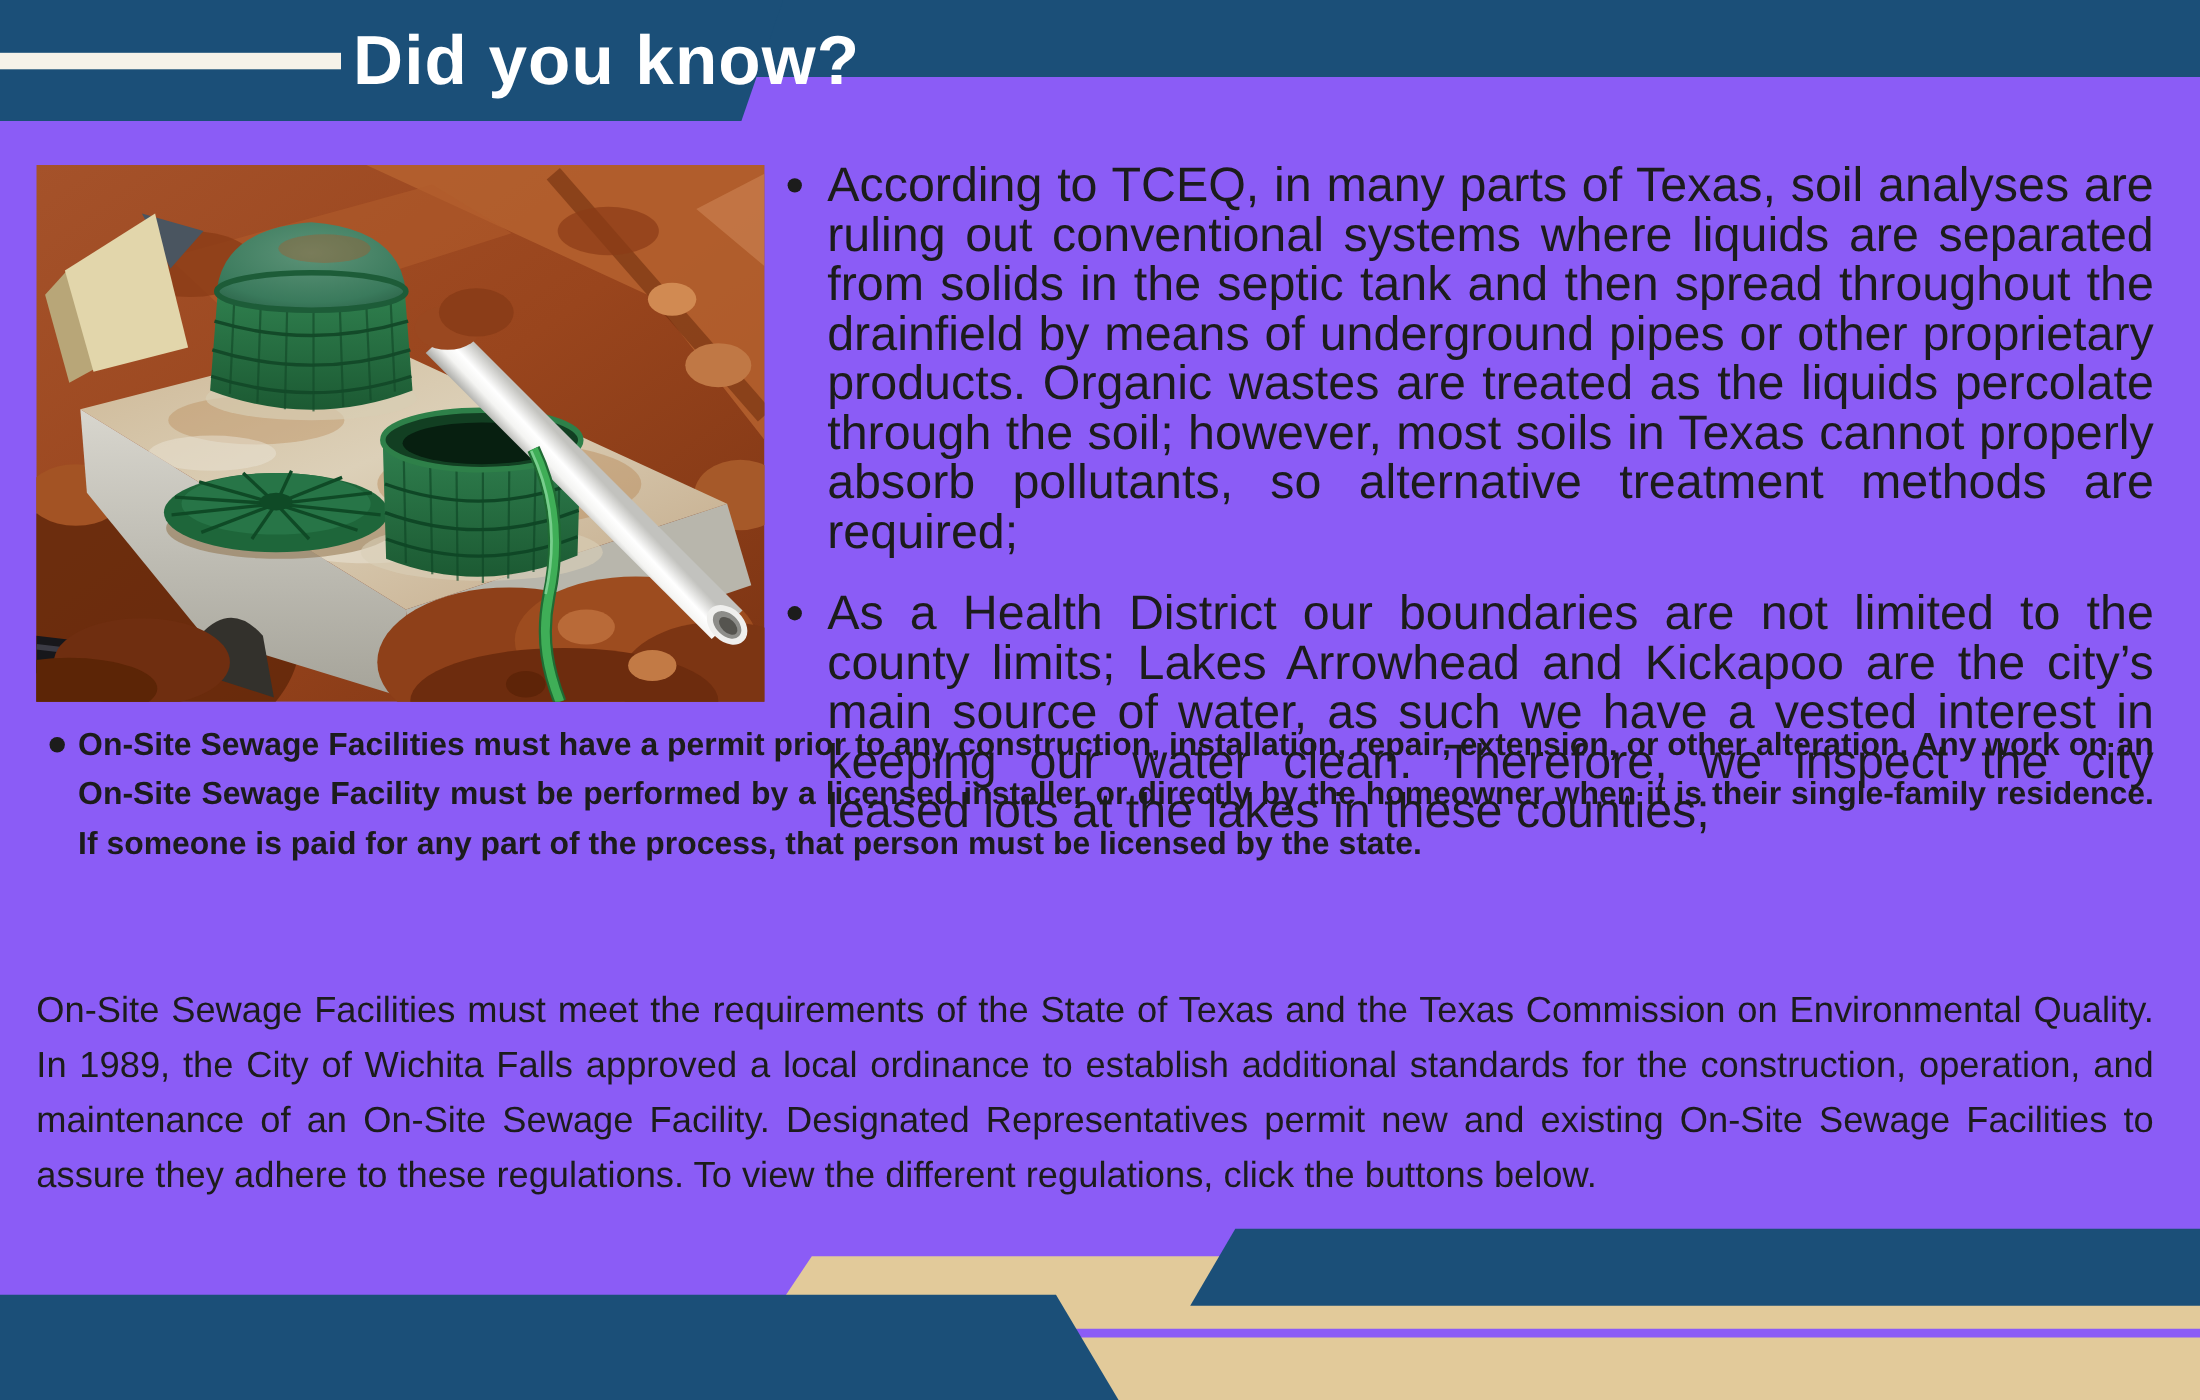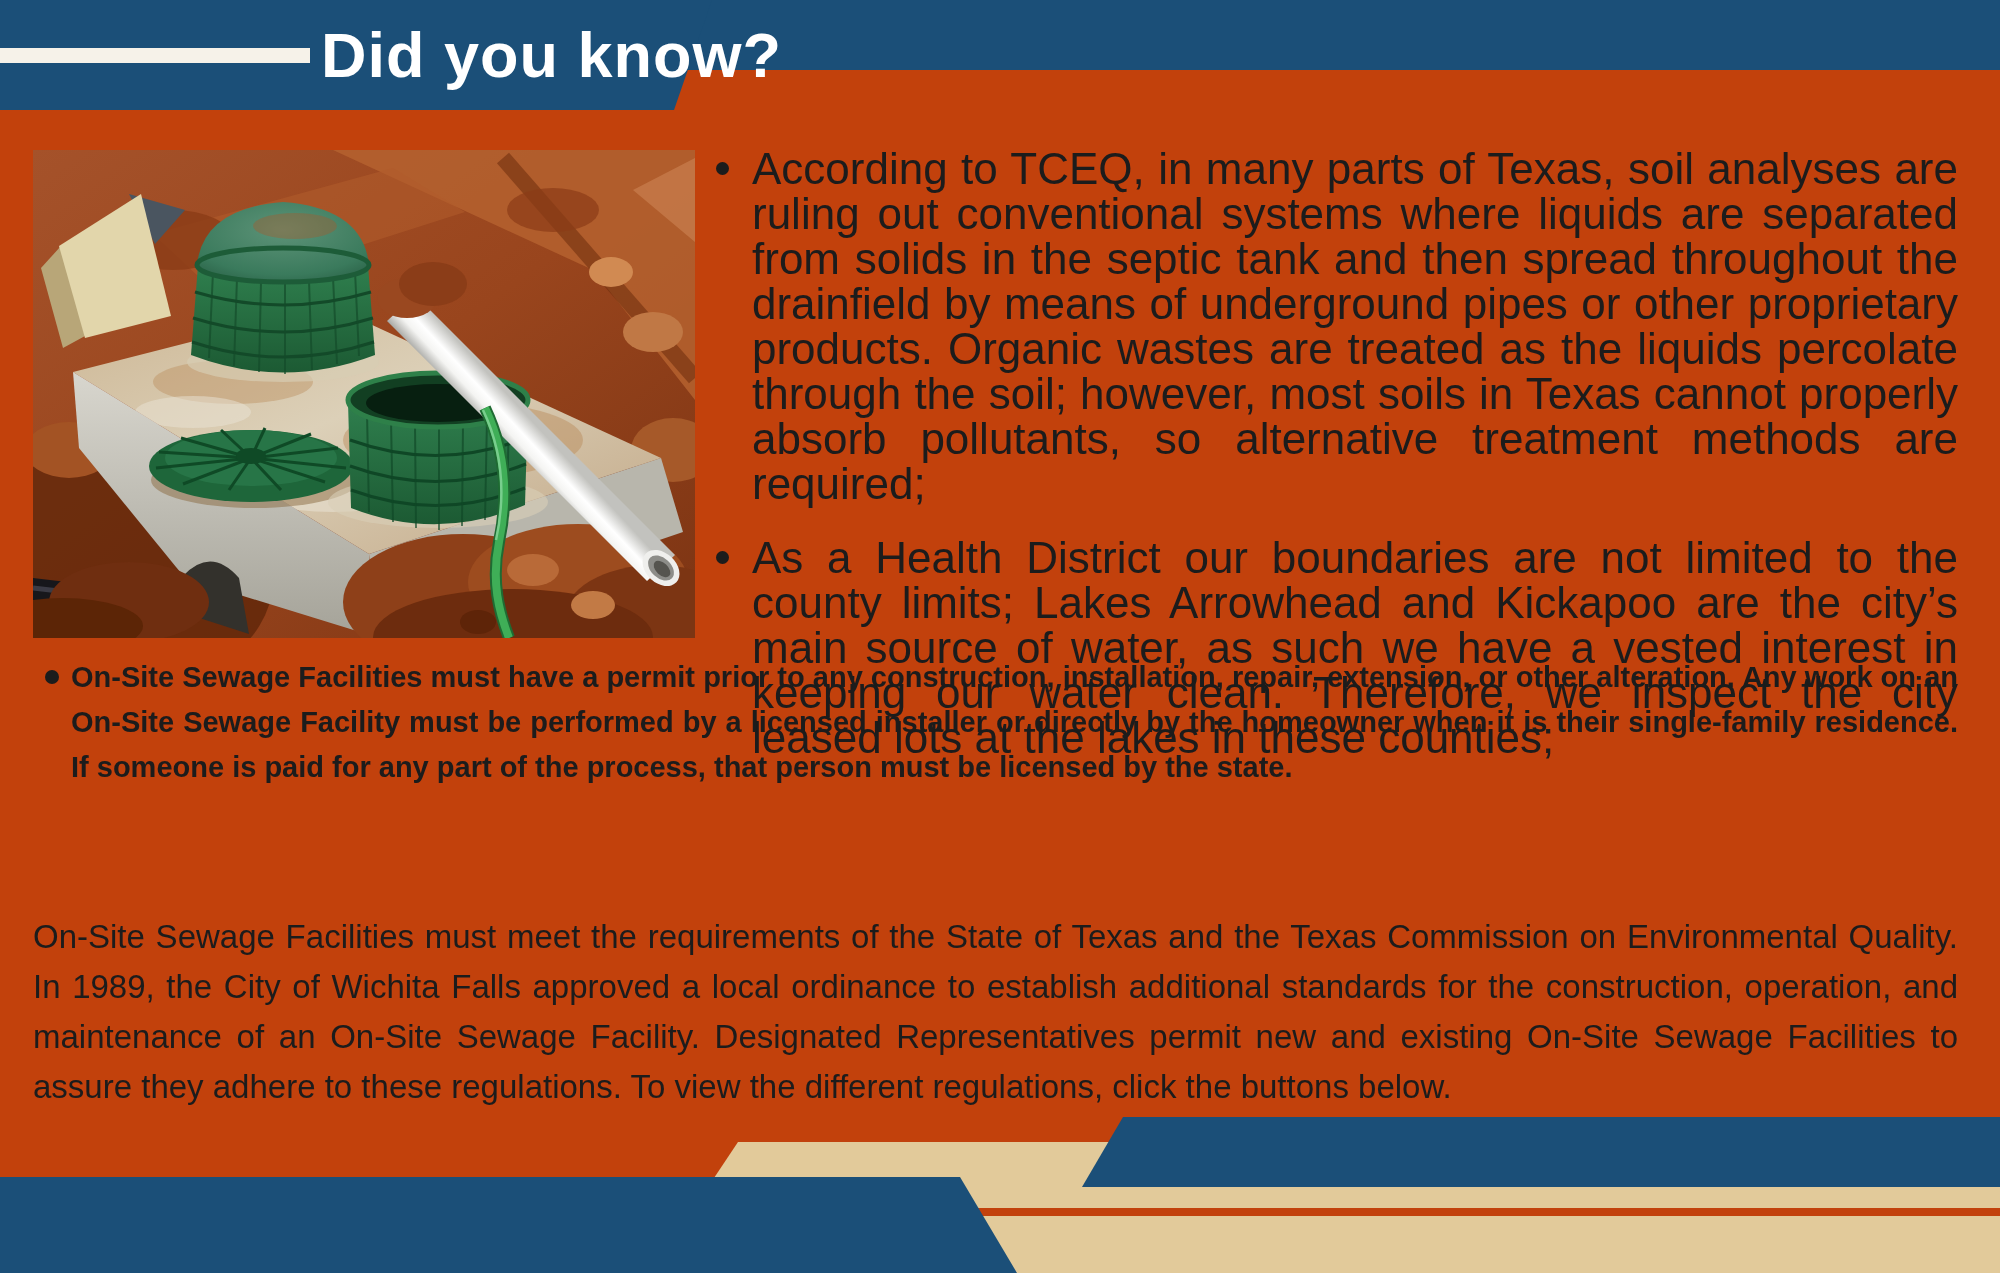--- a/index.html
+++ b/index.html
@@ -1,19 +1,19 @@
 <!DOCTYPE html>
 <html><head>
 <meta charset="utf-8">
 <style>
   html,body{margin:0;padding:0;background:#e6e6e6;}
   .page{
     position:relative;
     width:2000px;height:1273px;
-    background:#c2410c;
+    background:#8b5cf6;
     overflow:hidden;
     font-family:"Liberation Sans","DejaVu Sans",sans-serif;
     color:#1c1c1c;
   }
   
   .band-top{position:absolute;left:0;top:0;width:2000px;height:70px;background:#1b4f78;}
   .title-block{
     position:absolute;left:0;top:0;width:712px;height:110px;background:#1b4f78;
     clip-path:polygon(0 0,100% 0,calc(100% - 38px) 100%,0 100%);
   }
@@ -26,21 +26,21 @@
   .photo{position:absolute;left:33px;top:150px;width:662px;height:488px;}
   .photo svg{display:block;width:662px;height:488px;}
   
   .bullets-right{position:absolute;left:700px;top:146px;width:1258px;}
   .b-item{position:relative;padding-left:52px;margin:0 0 29px 0;
     font-size:44px;line-height:45px;text-align:justify;}
   .dot{position:absolute;left:16px;top:16px;width:13px;height:13px;border-radius:50%;background:#1c1c1c;}
   .bullet-bold{position:absolute;left:33px;top:655px;width:1925px;padding-left:38px;box-sizing:border-box;
     font-size:29px;font-weight:700;line-height:45px;text-align:justify;}
   .bullet-bold .dot{left:12px;top:15px;width:14px;height:14px;}
-  .paragraph{position:absolute;left:33px;top:879px;width:1925px;
+  .paragraph{position:absolute;left:33px;top:860px;width:1925px;
     font-size:33px;line-height:50px;text-align:justify;}
   
   .bottom-decor{position:absolute;left:0;top:1100px;width:2000px;height:173px;}
 </style>
 </head>
 <body>
 
 <div class="page">
 
   <div class="band-top"></div>

